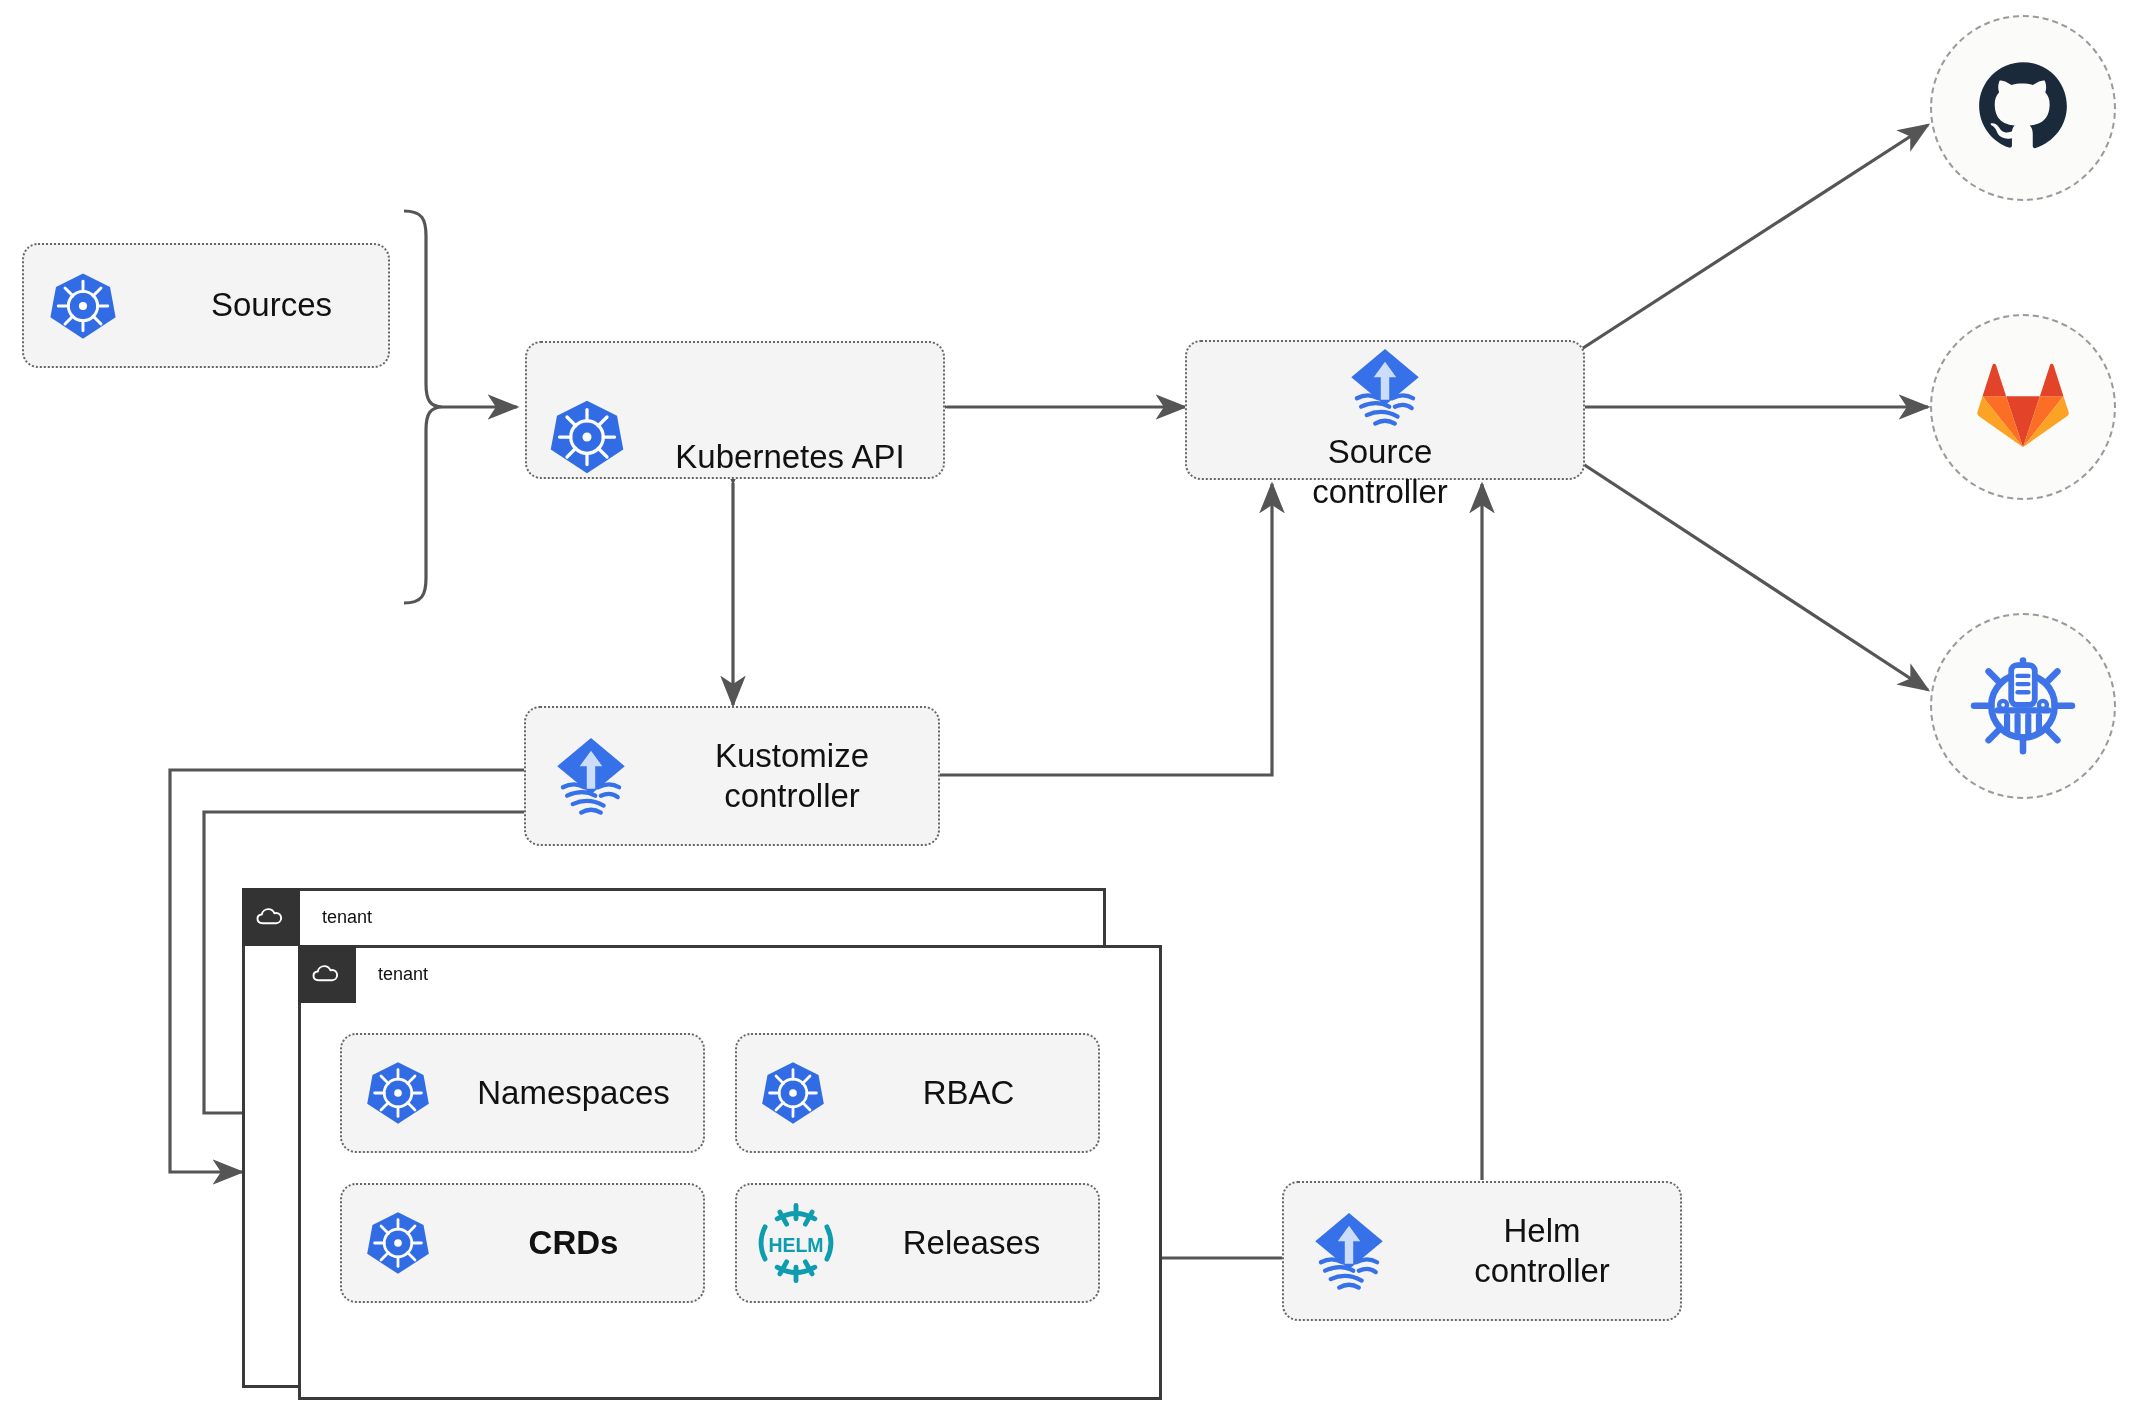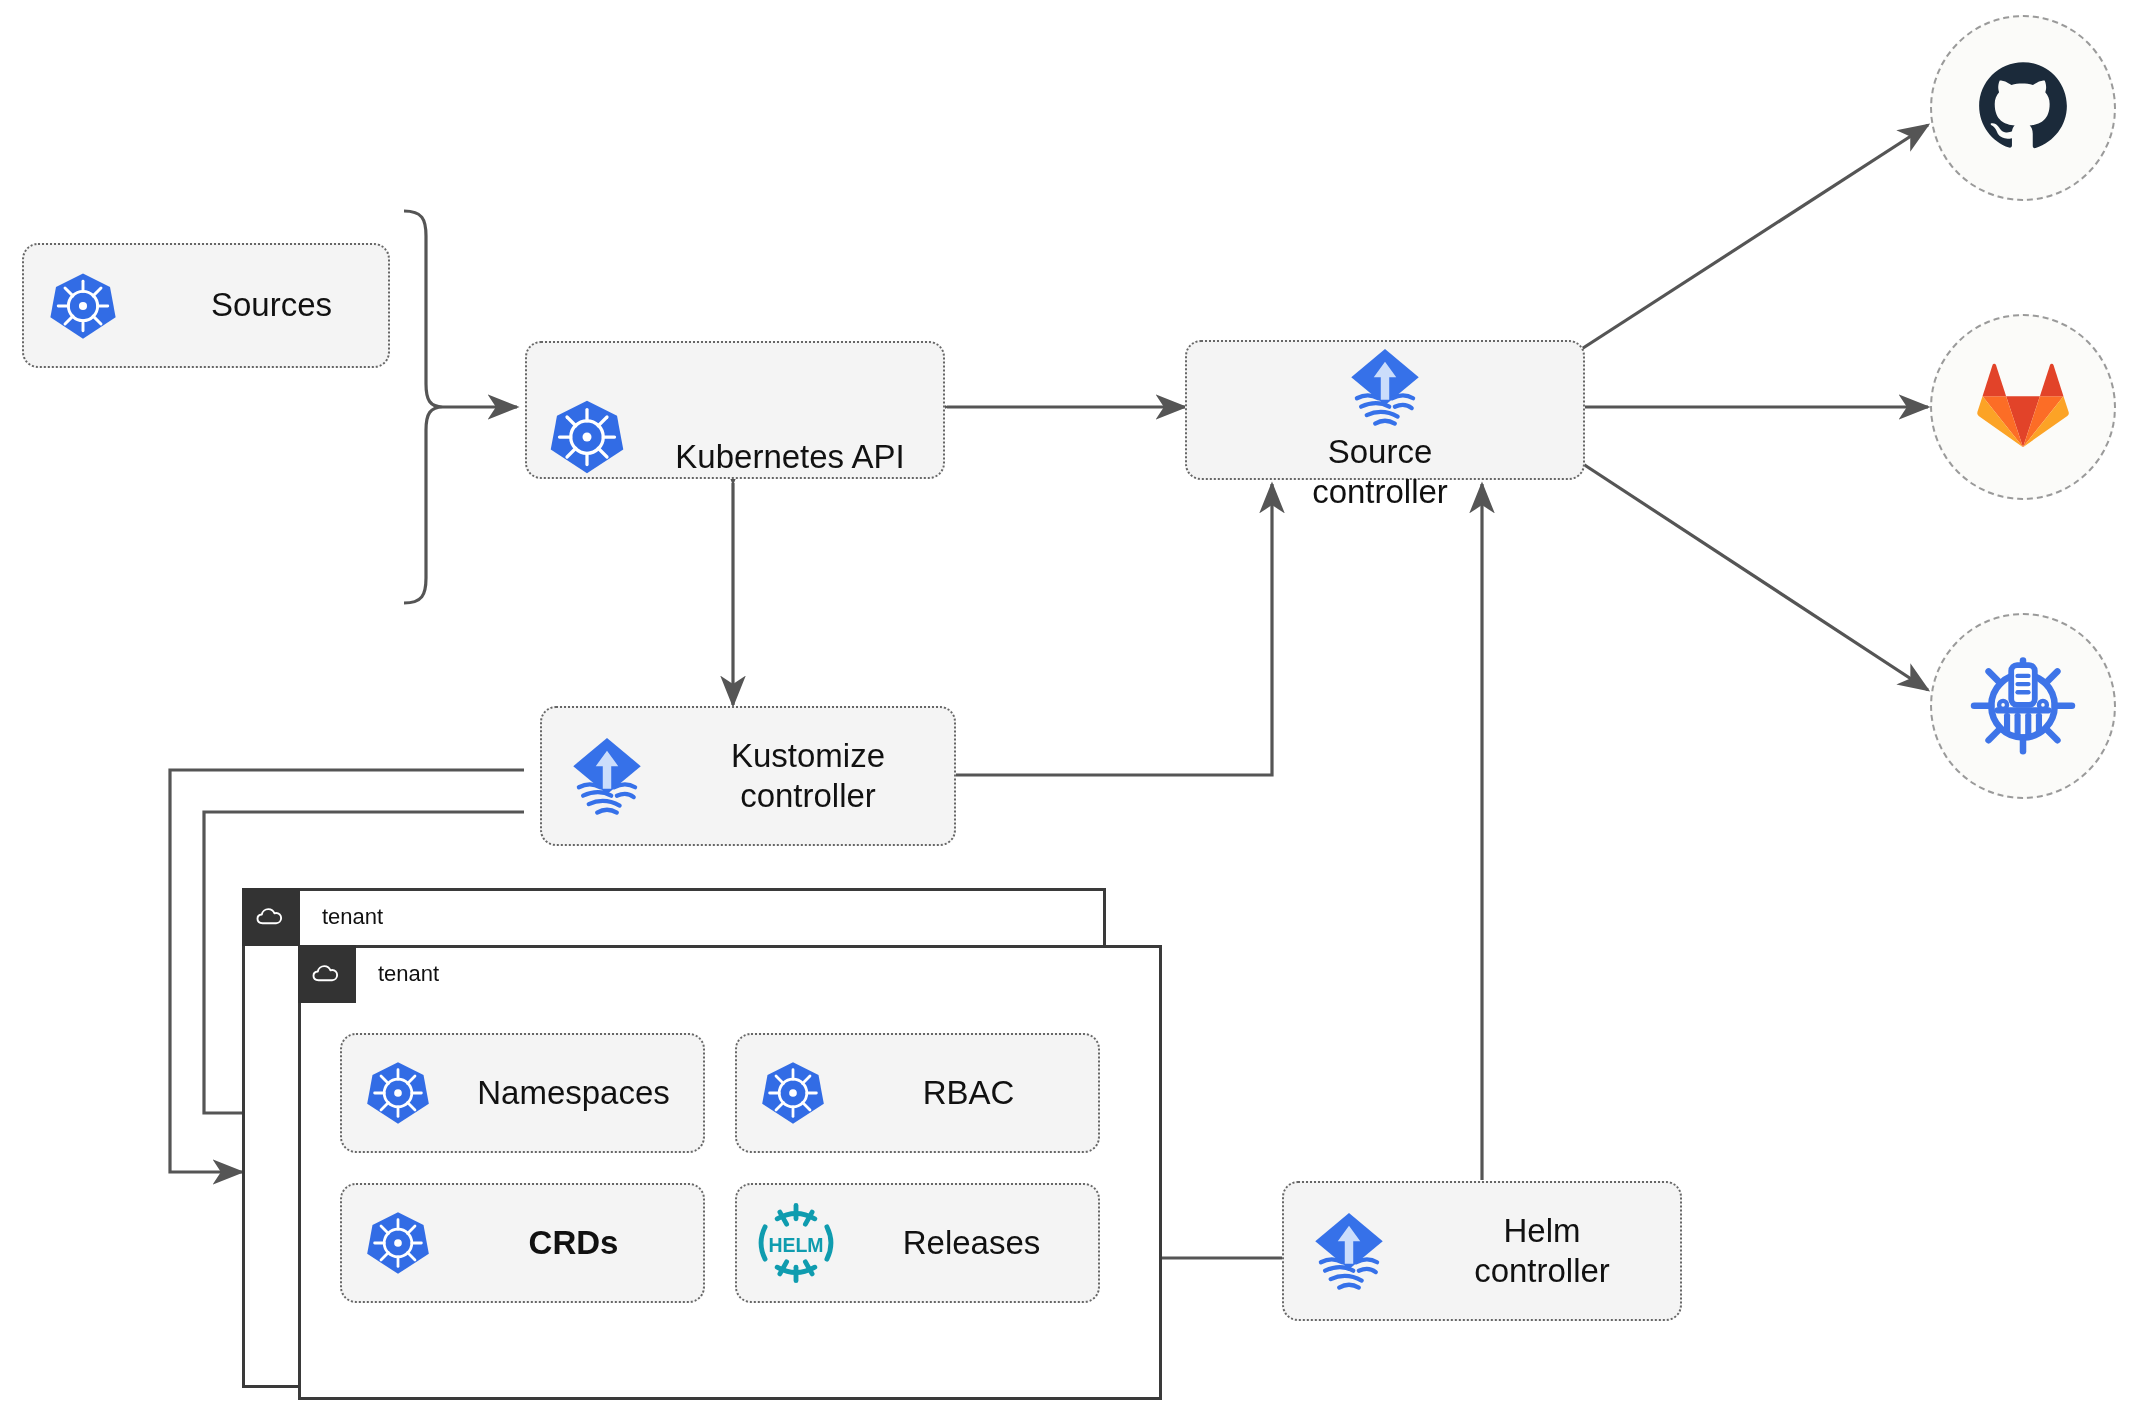--- a/index.html
+++ b/index.html
@@ -72,21 +72,21 @@
   .tenant .tabchip {
     width: 58px;
     height: 58px;
     background: #333333;
     display: flex;
     align-items: center;
     justify-content: center;
   }
   .tenant .tabtext {
     padding-left: 22px;
-    font-size: 22px;
+    font-size: 18px;
     color: #111111;
     white-space: nowrap;
   }
 
   
   .circle {
     position: absolute;
     box-sizing: border-box;
     border: 2.5px dashed #9a9a9a;
     border-radius: 50%;
@@ -201,21 +201,21 @@
           <path d="M39 46 Q46 43 51 47"></path>
           <path d="M19 52 Q30 47 41 53"></path>
           <path d="M25 58 Q32 54 39 58"></path>
         </g>
       </svg>
     </span>
     <span class="lbl">Source
 controller</span>
   </div>
 
-  <div class="node" style="left:540px; top:706px; width:416px; height:140px;">
+  <div class="node" style="left:524px; top:706px; width:416px; height:140px;">
     <span class="ico" style="width:130px;">
       <svg width="90" height="90" viewBox="0 0 64 64" xmlns="http://www.w3.org/2000/svg">
         <polygon points="32,5 56,25 32,45 8,25" fill="#3671E9"></polygon>
         <path d="M32 14 L40 25 L35 25 L35 41 L29 41 L29 25 L24 25 z" fill="#CBDDFB"></path>
         <g stroke="#3671E9" stroke-width="3" fill="none" stroke-linecap="round">
           <path d="M12 40 Q20 36 27 40"></path>
           <path d="M37 40 Q45 36 52 40"></path>
           <path d="M15 46 Q26 41 35 46"></path>
           <path d="M39 46 Q46 43 51 47"></path>
           <path d="M19 52 Q30 47 41 53"></path>

